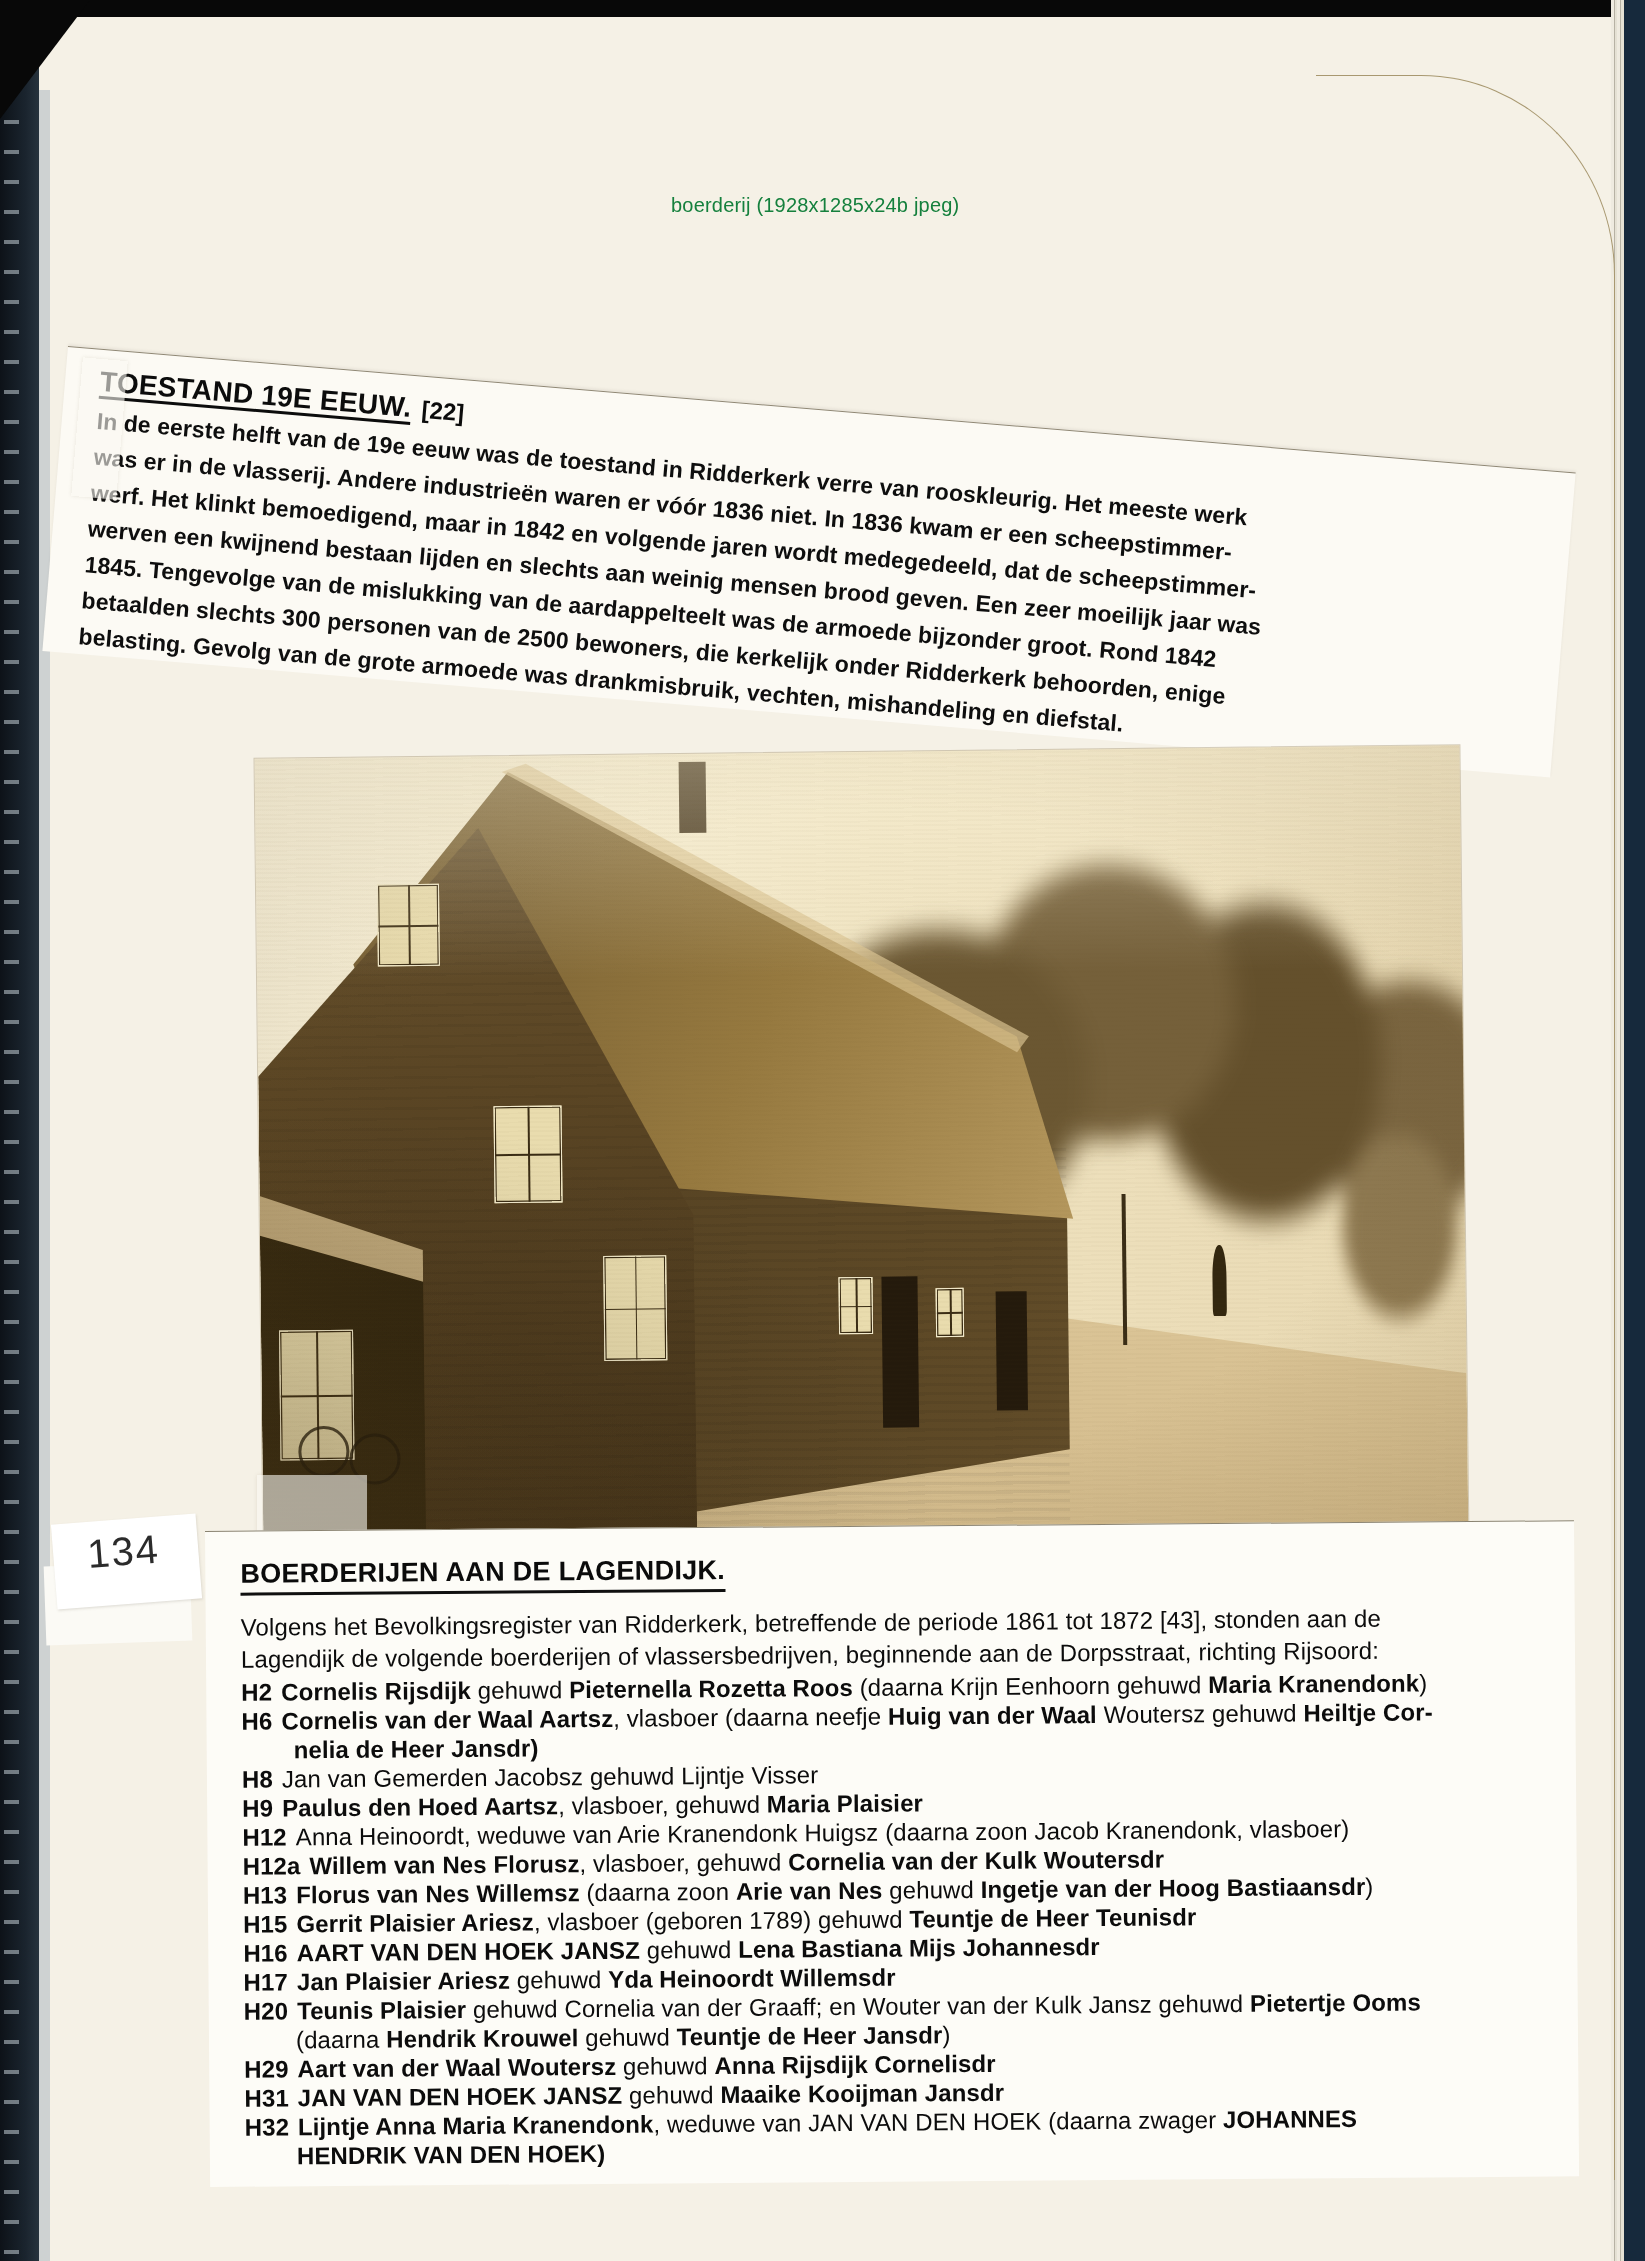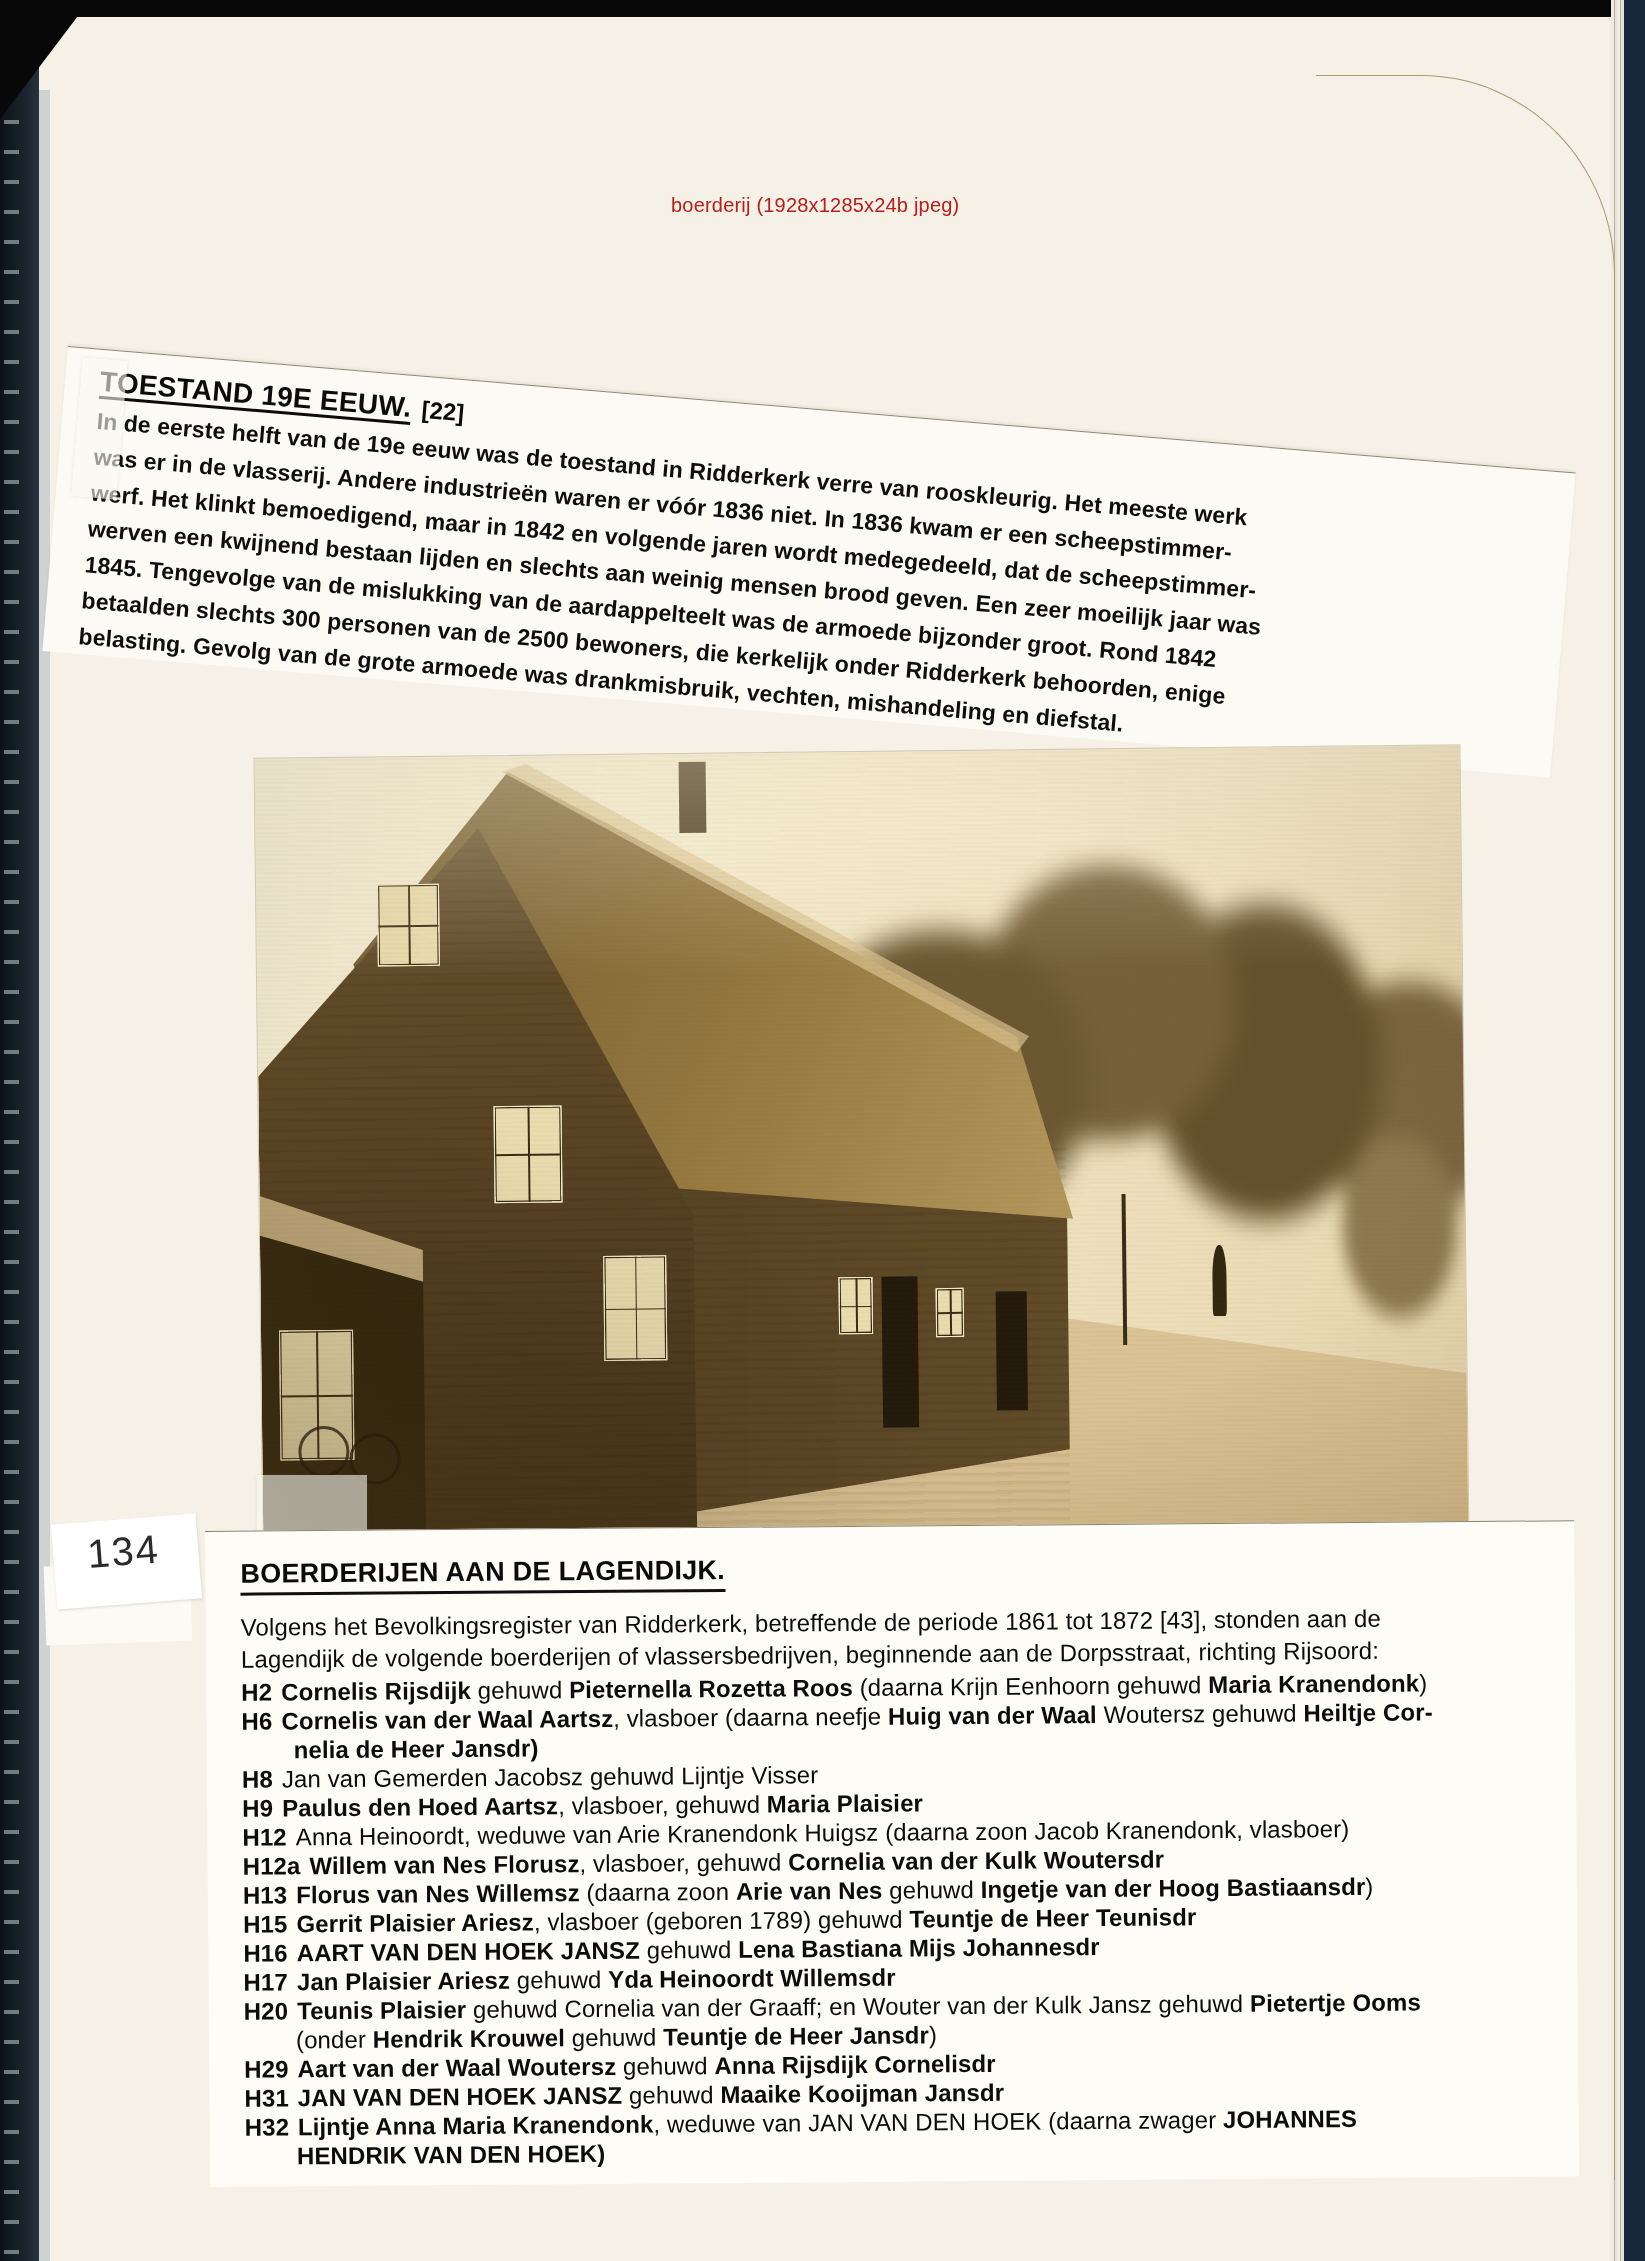--- a/index.html
+++ b/index.html
@@ -19,21 +19,21 @@
     background:repeating-linear-gradient(180deg,rgba(215,226,232,.65) 0 3.9px,rgba(215,226,232,0) 3.9px 30px);}
   .binder-sliver{position:absolute;left:39px;top:90px;width:11px;height:2171px;background:#c7cdce;opacity:.85;}
   .edge-stack{position:absolute;left:1611px;top:0;width:13px;height:2261px;
     background:repeating-linear-gradient(90deg,#efebe0 0 2.6px,#b7b2a4 2.6px 3.9px,#e5e1d4 3.9px 6.5px);}
   .right-navy{position:absolute;left:1624px;top:0;width:22px;height:2261px;background:#16293c;}
   .corner-curve{position:absolute;left:1316px;top:75px;width:298px;height:2104px;
     border-top:1.9px solid #a89870;border-right:1.9px solid #a89870;
     border-top-right-radius:194px 200px;pointer-events:none;}
   .tape{position:absolute;background:rgba(250,248,241,.6);box-shadow:0 0 3.9px rgba(120,110,80,.15);}
   
-  .caption{position:absolute;left:671px;top:194px;font-size:20px;letter-spacing:0.2px;color:#b91c1c;}
+  .caption{position:absolute;left:671px;top:194px;font-size:20px;letter-spacing:0.2px;color:#15803d;}
   
   .strip{position:absolute;left:68px;top:346px;width:1513px;height:306px;
     background:#fcfaf4;border-top:1.3px solid #8f8774;
     transform:rotate(4.8deg);transform-origin:top left;
     padding:15.5px 26px 0 35px;box-sizing:border-box;
     box-shadow:0 -1.9px 2.6px rgba(90,80,60,.08);}
   .strip-title{font-size:28px;font-weight:bold;letter-spacing:0.3px;
     text-decoration:underline;text-decoration-thickness:2.6px;text-underline-offset:4.5px;color:#0c0c0c;display:inline-block;}
   .strip-ref{font-size:24px;font-weight:bold;margin-left:10.3px;color:#0c0c0c;}
   .tline{white-space:nowrap;font-size:23px;font-weight:bold;line-height:36px;letter-spacing:0.1px;color:#0e0e0e;}
@@ -185,19 +185,19 @@
       <div class="entry"><span class="code">H2</span><b>Cornelis Rijsdijk</b><span> gehuwd </span><b>Pieternella Rozetta Roos</b><span> (daarna Krijn Eenhoorn gehuwd </span><b>Maria Kranendonk</b><span>)</span></div>
       <div class="entry"><span class="code">H6</span><b>Cornelis van der Waal Aartsz</b><span>, vlasboer (daarna neefje </span><b>Huig van der Waal</b><span> Woutersz gehuwd </span><b>Heiltje Cor-</b><br><b>nelia de Heer Jansdr)</b></div>
       <div class="entry"><span class="code">H8</span><span>Jan van Gemerden Jacobsz gehuwd Lijntje Visser</span></div>
       <div class="entry"><span class="code">H9</span><b>Paulus den Hoed Aartsz</b><span>, vlasboer, gehuwd </span><b>Maria Plaisier</b></div>
       <div class="entry"><span class="code">H12</span><span>Anna Heinoordt, weduwe van Arie Kranendonk Huigsz (daarna zoon Jacob Kranendonk, vlasboer)</span></div>
       <div class="entry"><span class="code">H12a</span><b>Willem van Nes Florusz</b><span>, vlasboer, gehuwd </span><b>Cornelia van der Kulk Woutersdr</b></div>
       <div class="entry"><span class="code">H13</span><b>Florus van Nes Willemsz</b><span> (daarna zoon </span><b>Arie van Nes</b><span> gehuwd </span><b>Ingetje van der Hoog Bastiaansdr</b><span>)</span></div>
       <div class="entry"><span class="code">H15</span><b>Gerrit Plaisier Ariesz</b><span>, vlasboer (geboren 1789) gehuwd </span><b>Teuntje de Heer Teunisdr</b></div>
       <div class="entry"><span class="code">H16</span><b>AART VAN DEN HOEK JANSZ</b><span> gehuwd </span><b>Lena Bastiana Mijs Johannesdr</b></div>
       <div class="entry"><span class="code">H17</span><b>Jan Plaisier Ariesz</b><span> gehuwd </span><b>Yda Heinoordt Willemsdr</b></div>
-      <div class="entry"><span class="code">H20</span><b>Teunis Plaisier</b><span> gehuwd Cornelia van der Graaff; en Wouter van der Kulk Jansz gehuwd </span><b>Pietertje Ooms</b><br><span>(onder </span><b>Hendrik Krouwel</b><span> gehuwd </span><b>Teuntje de Heer Jansdr</b><span>)</span></div>
+      <div class="entry"><span class="code">H20</span><b>Teunis Plaisier</b><span> gehuwd Cornelia van der Graaff; en Wouter van der Kulk Jansz gehuwd </span><b>Pietertje Ooms</b><br><span>(daarna </span><b>Hendrik Krouwel</b><span> gehuwd </span><b>Teuntje de Heer Jansdr</b><span>)</span></div>
       <div class="entry"><span class="code">H29</span><b>Aart van der Waal Woutersz</b><span> gehuwd </span><b>Anna Rijsdijk Cornelisdr</b></div>
       <div class="entry"><span class="code">H31</span><b>JAN VAN DEN HOEK JANSZ</b><span> gehuwd </span><b>Maaike Kooijman Jansdr</b></div>
       <div class="entry"><span class="code">H32</span><b>Lijntje Anna Maria Kranendonk</b><span>, weduwe van JAN VAN DEN HOEK (daarna zwager </span><b>JOHANNES</b><br><b>HENDRIK VAN DEN HOEK)</b></div>
     </div>
 </div>
 
 
 </body></html>

